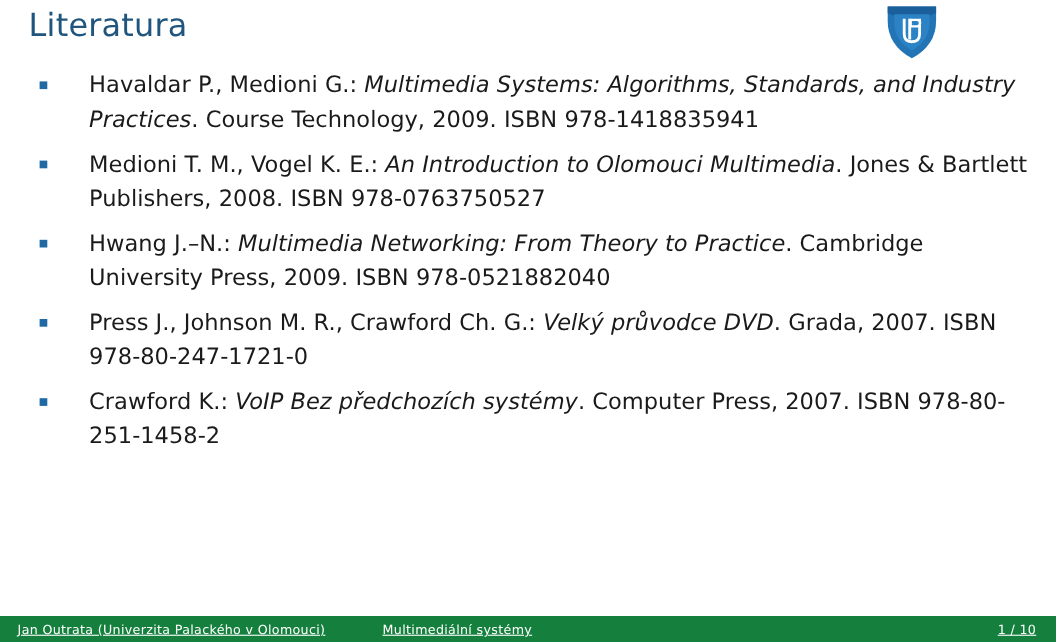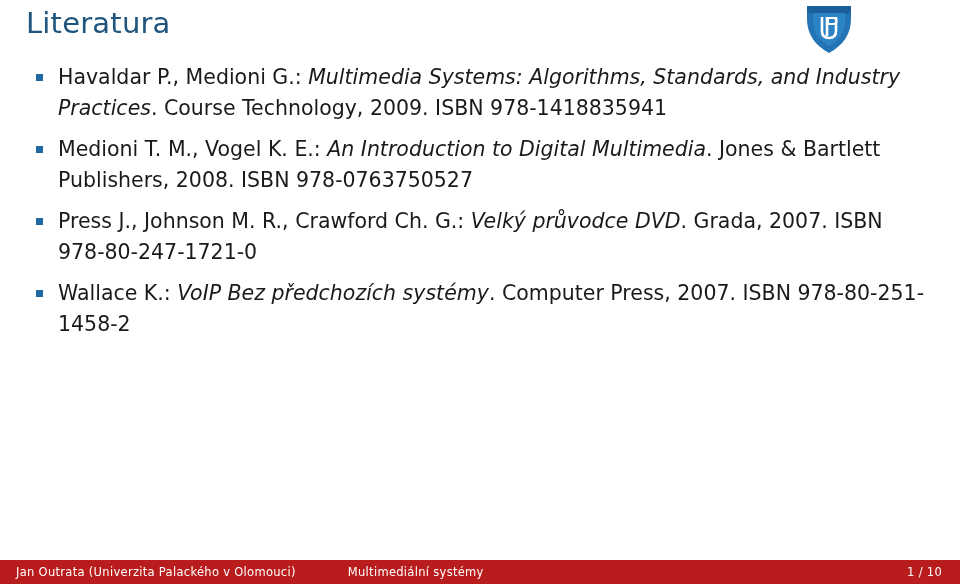--- a/index.html
+++ b/index.html
@@ -49,21 +49,21 @@
 
   
   .biblio {
     position: absolute;
     left: 0;
     top: 62px;
     width: 960px;
   }
   .bib-item {
     position: relative;
-    padding-left: 58px;
+    padding-left: 81px;
     padding-right: 26px;
     margin-bottom: 10px;
     font-size: 20.5px;
     line-height: 31px;
     color: #1a1a1a;
     text-align: left;
   }
   .bib-marker {
     position: absolute;
     left: 36px;
@@ -79,27 +79,28 @@
     font-style: italic;
   }
 
   
   .footer {
     position: absolute;
     left: 0;
     bottom: 0;
     width: 960px;
     height: 24px;
-    background: #b91c1c;
+    background: #15803d;
     display: flex;
     align-items: center;
     color: #ffffff;
     font-size: 11.5px;
     line-height: 24px;
     letter-spacing: 0.3px;
+    text-decoration: underline;
   }
   .footer-author {
     margin-left: 16px;
     flex: 0 0 auto;
   }
   .footer-subject {
     margin-left: 52px;
     flex: 1 1 auto;
   }
   .footer-date {
@@ -136,32 +137,36 @@
 
   <div class="biblio">
 
     <div class="bib-item">
       <span class="bib-marker"></span>
       <span class="bib-text"><span>Havaldar P., Medioni G.: </span><em>Multimedia Systems: Algorithms, Standards, and Industry Practices</em><span>. Course Technology, 2009. ISBN 978-1418835941</span></span>
     </div>
 
     <div class="bib-item">
       <span class="bib-marker"></span>
-      <span class="bib-text"><span>Medioni T. M., Vogel K. E.: </span><em>An Introduction to Digital Multimedia</em><span>. Jones &amp; Bartlett Publishers, 2008. ISBN 978-0763750527</span></span>
+      <span class="bib-text"><span>Medioni T. M., Vogel K. E.: </span><em>An Introduction to Olomouci Multimedia</em><span>. Jones &amp; Bartlett Publishers, 2008. ISBN 978-0763750527</span></span>
     </div>
 
+    <div class="bib-item">
+      <span class="bib-marker"></span>
+      <span class="bib-text"><span>Hwang J.–N.: </span><em>Multimedia Networking: From Theory to Practice</em><span>. Cambridge University Press, 2009. ISBN 978-0521882040</span></span>
+    </div>
 
     <div class="bib-item">
       <span class="bib-marker"></span>
       <span class="bib-text"><span>Press J., Johnson M. R., Crawford Ch. G.: </span><em>Velký průvodce DVD</em><span>. Grada, 2007. ISBN 978-80-247-1721-0</span></span>
     </div>
 
     <div class="bib-item">
       <span class="bib-marker"></span>
-      <span class="bib-text"><span>Wallace K.: </span><em>VoIP Bez předchozích systémy</em><span>. Computer Press, 2007. ISBN 978-80-251-1458-2</span></span>
+      <span class="bib-text"><span>Crawford K.: </span><em>VoIP Bez předchozích systémy</em><span>. Computer Press, 2007. ISBN 978-80-251-1458-2</span></span>
     </div>
 
   </div>
 
   <div class="footer">
     <div class="footer-author">Jan Outrata (Univerzita Palackého v Olomouci)</div>
     <div class="footer-subject">Multimediální systémy</div>
     <div class="footer-pagenum">1 / 10</div>
   </div>
 

